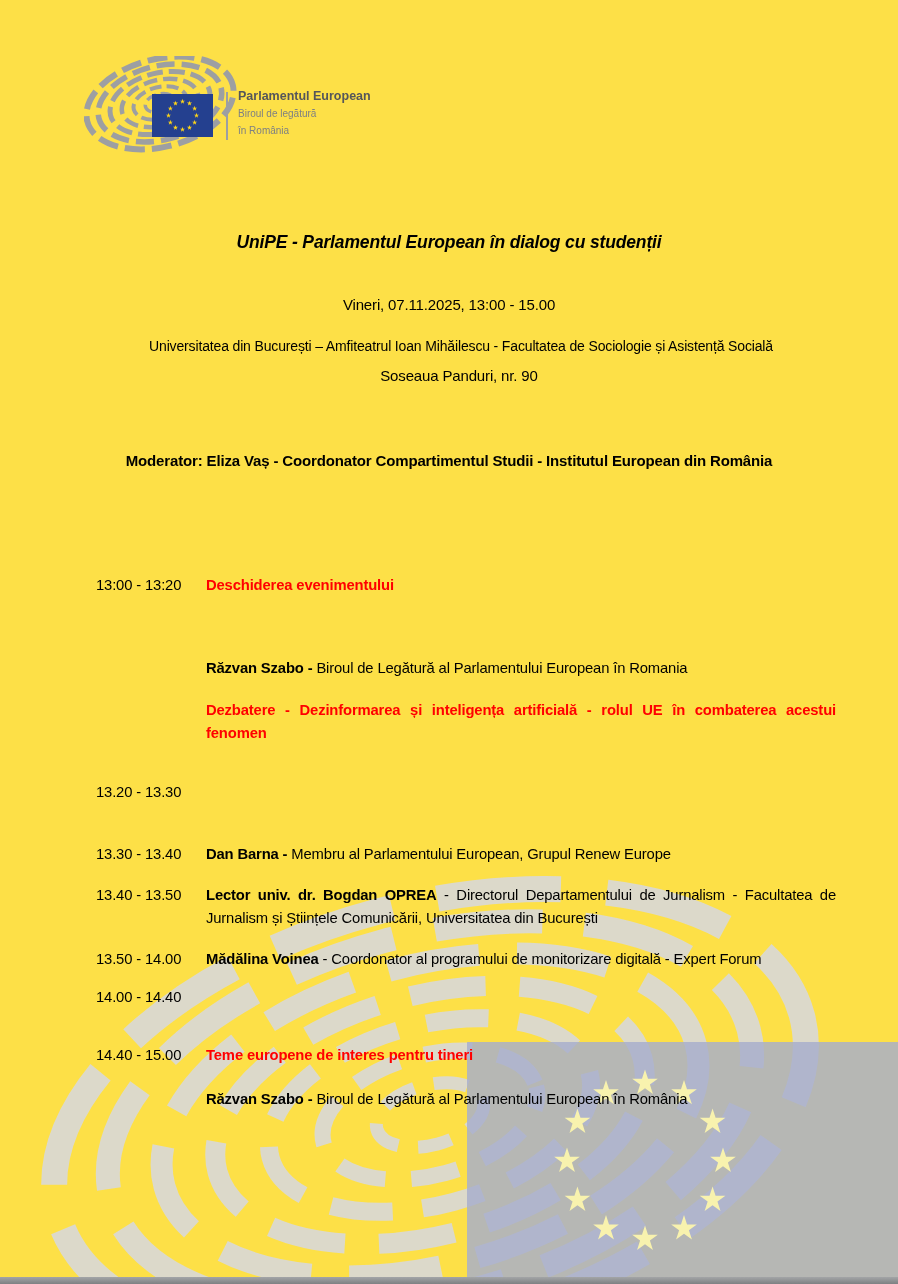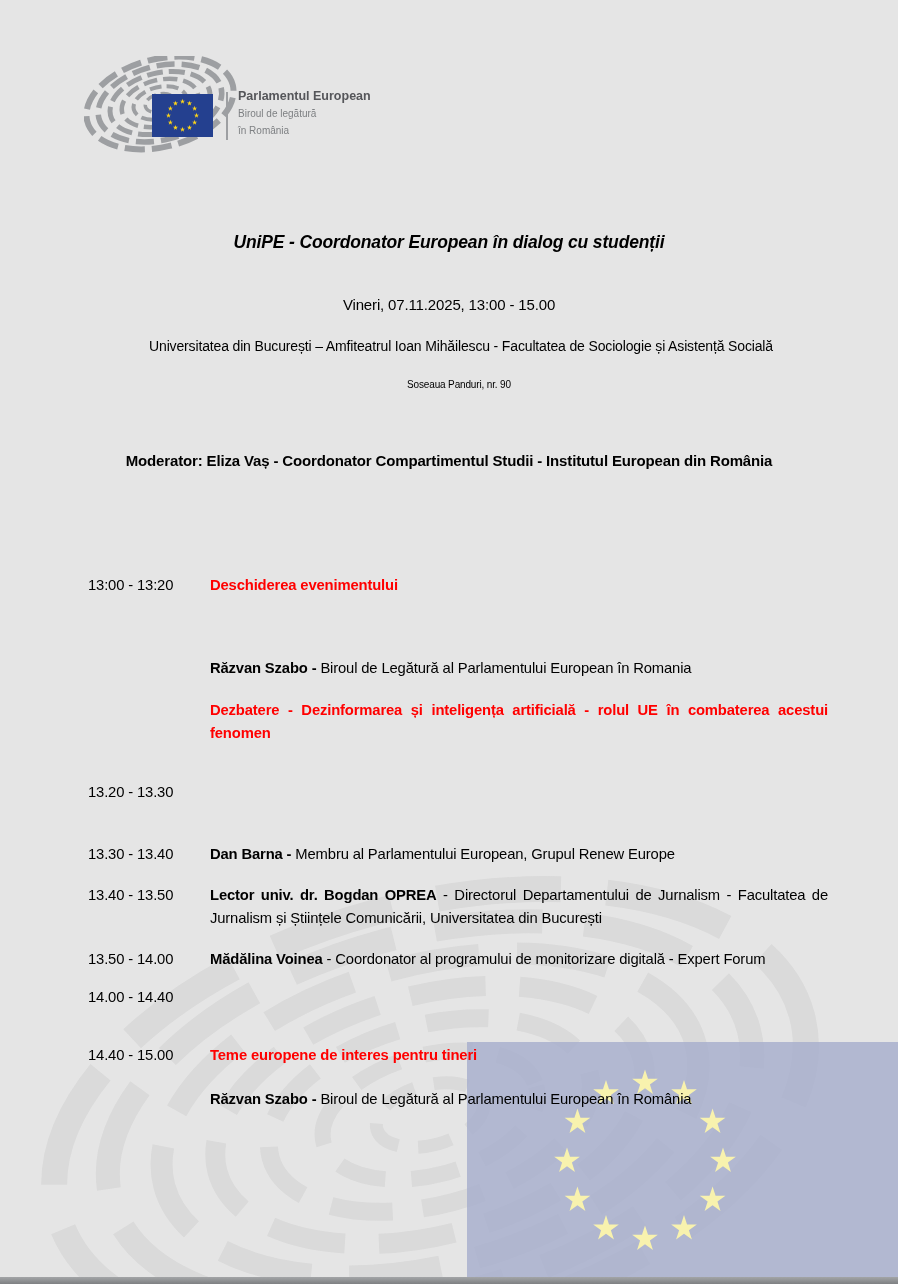--- a/index.html
+++ b/index.html
@@ -1,17 +1,17 @@
 <!DOCTYPE html>
 <html><head>
 <meta charset="utf-8">
 <style>
   html,body{margin:0;padding:0;background:#ffffff;}
   #page{
-    position:relative;width:898px;height:1284px;overflow:hidden;background:#e5e5e5;
+    position:relative;width:898px;height:1284px;overflow:hidden;background:#fde047;
     font-family:"Liberation Sans",sans-serif;color:#000;
   }
   
   .watermark{position:absolute;left:0;top:0;z-index:1;}
   .watermark ellipse{fill:none;stroke:#d9d9d9;}
   
   .euflag{
     position:absolute;left:467px;top:1042px;width:431px;height:235px;
     background:rgba(166,173,204,0.82);z-index:2;
   }
@@ -32,26 +32,26 @@
   .logo-flag svg polygon{fill:#ffd617;}
   .logo-divider{position:absolute;left:142px;top:36px;width:2px;height:48px;background:#9d9fa2;}
   .logo-text{position:absolute;left:154px;top:32px;line-height:17px;white-space:nowrap;}
   .logo-org{font-weight:bold;font-size:12.5px;color:#55565a;}
   .logo-sub{font-size:10px;color:#7e8083;}
   
   .cline{position:absolute;left:0;right:0;text-align:center;white-space:nowrap;z-index:3;letter-spacing:-0.15px;}
   .title{top:232px;font-size:17.5px;font-weight:bold;font-style:italic;}
   .datetime{top:296px;font-size:15px;}
   .venue{top:338px;font-size:14px;padding-left:24px;}
-  .address{top:379px;font-size:10px;padding-left:20px;}
+  .address{top:367px;font-size:15px;padding-left:20px;}
   .moderator{top:452px;font-size:15px;font-weight:bold;}
   
   .row{
-    position:absolute;left:88px;width:740px;display:flex;z-index:3;
-    font-size:14.8px;line-height:23px;letter-spacing:-0.15px;gap:12px;
+    position:absolute;left:96px;width:740px;display:flex;z-index:3;
+    font-size:14.8px;line-height:23px;letter-spacing:-0.15px;
   }
   .time{flex:0 0 110px;white-space:nowrap;}
   .desc{flex:1;}
   .red{color:#ff0000;font-weight:bold;}
   .justify{text-align:justify;}
   .sp{font-weight:bold;}
 </style>
 </head>
 <body>
 
@@ -116,21 +116,21 @@
         </svg>
     </div>
     <div class="logo-divider"></div>
     <div class="logo-text">
       <div class="logo-org">Parlamentul European</div>
       <div class="logo-sub">Biroul de legătură</div>
       <div class="logo-sub">în România</div>
     </div>
   </div>
 
-  <div class="cline title">UniPE - Coordonator European în dialog cu studenții</div>
+  <div class="cline title">UniPE - Parlamentul European în dialog cu studenții</div>
   <div class="cline datetime">Vineri, 07.11.2025, 13:00 - 15.00</div>
   <div class="cline venue">Universitatea din București  –  Amfiteatrul  Ioan Mihăilescu - Facultatea de Sociologie și Asistență Socială</div>
   <div class="cline address">Soseaua Panduri, nr. 90</div>
   <div class="cline moderator">Moderator: Eliza Vaș - Coordonator Compartimentul Studii -  Institutul European din România</div>
 
   <div class="row" style="top:574px">
     <span class="time">13:00 - 13:20</span>
     <span class="desc red">Deschiderea evenimentului</span>
   </div>
 

